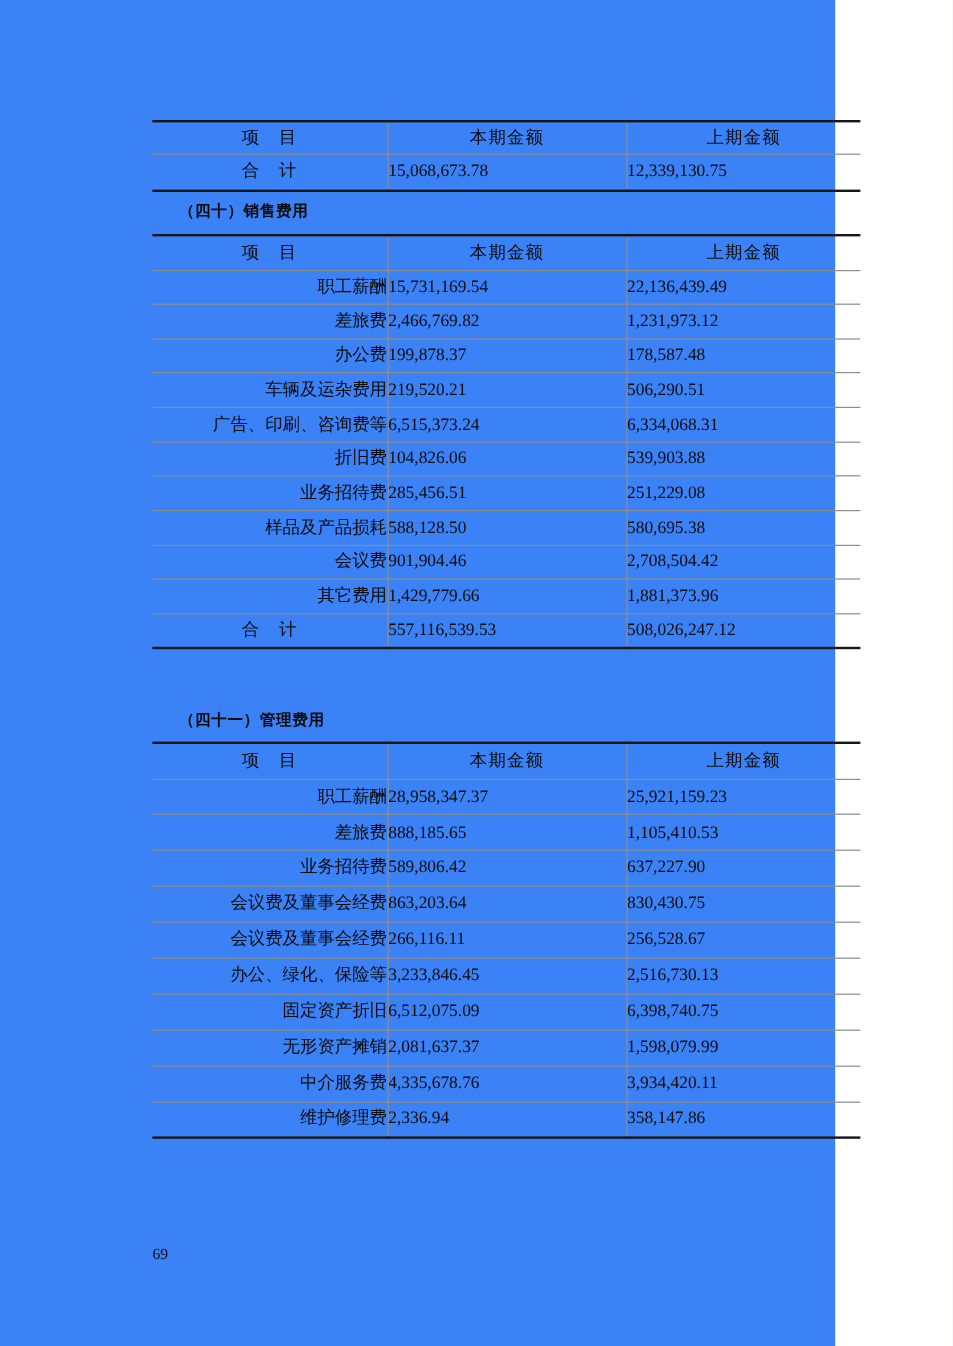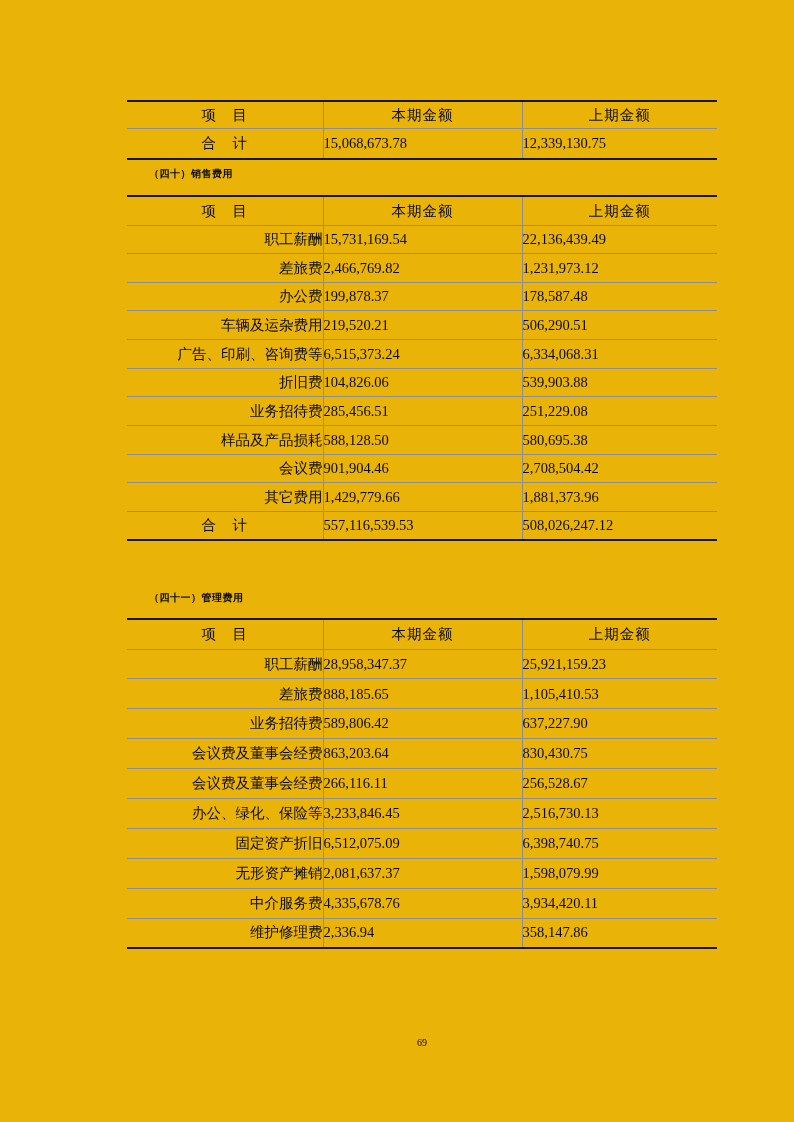--- a/index.html
+++ b/index.html
@@ -4,21 +4,21 @@
 <style>
   * { margin:0; padding:0; box-sizing:border-box; }
   html, body { background:#ffffff; }
   body {
     width:794px; height:1122px;
     font-family:"Liberation Serif","DejaVu Serif",serif;
     color:#0b0b0b;
     position:relative;
     overflow:hidden;
   }
-  .sheet { position:relative; width:794px; height:1122px; background:#eab308; }
+  .sheet { position:relative; width:696px; height:1122px; background:#3b82f6; }
   .content { position:absolute; left:127px; top:0; width:590px; }
 
   table.fin {
     border-collapse:collapse;
     width:590px;
     table-layout:fixed;
     border-top:2.5px solid #161616;
     border-bottom:2.5px solid #161616;
     position:absolute; left:0;
   }
@@ -46,31 +46,31 @@
   #tbl-selling { top:195px; }
   #tbl-selling tr.hdr { height:29px; }
   #tbl-selling tr     { height:28.66px; }
 
   #tbl-admin { top:618px; }
   #tbl-admin tr.hdr { height:30px; }
   #tbl-admin tr     { height:29.9px; }
 
   .section-title {
     position:absolute; left:22px;
-    font-weight:bold; font-size:10px;
+    font-weight:bold; font-size:13px;
     letter-spacing:0.5px;
     white-space:nowrap;
   }
   #title-selling { top:167px; }
   #title-admin   { top:591px; }
 
   .page-number {
     position:absolute; top:1037px; left:0;
-    width:590px; text-align:center;
-    font-size:10px;
+    width:590px; text-align:left;
+    font-size:13px;
   }
 </style>
 </head>
 <body>
 
 <div class="sheet">
   <div class="content">
 
     <table class="fin" id="tbl-carryover">
       <colgroup>

